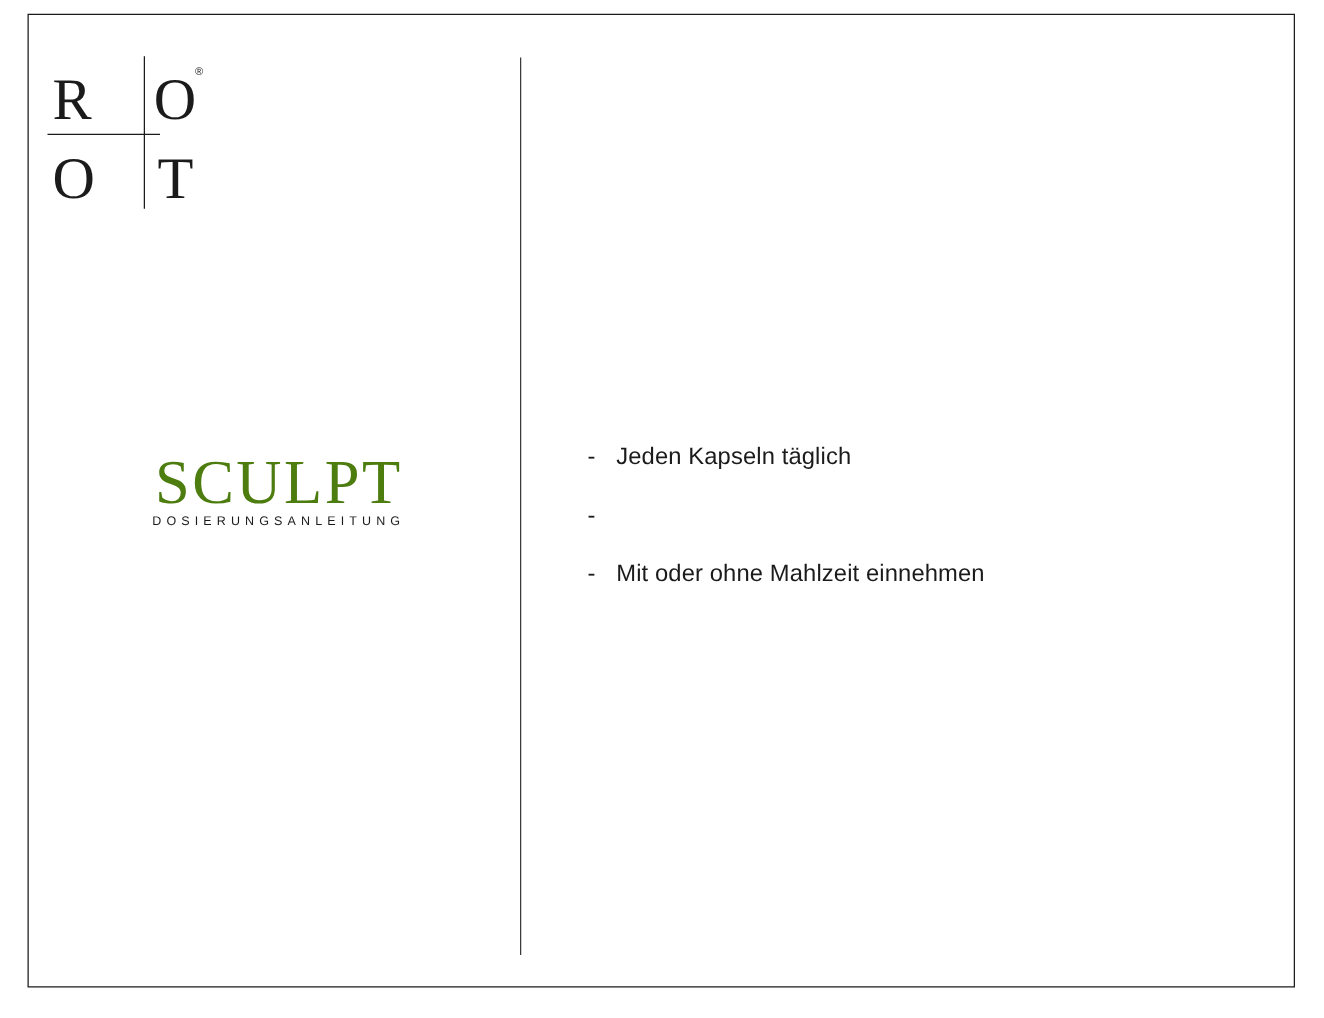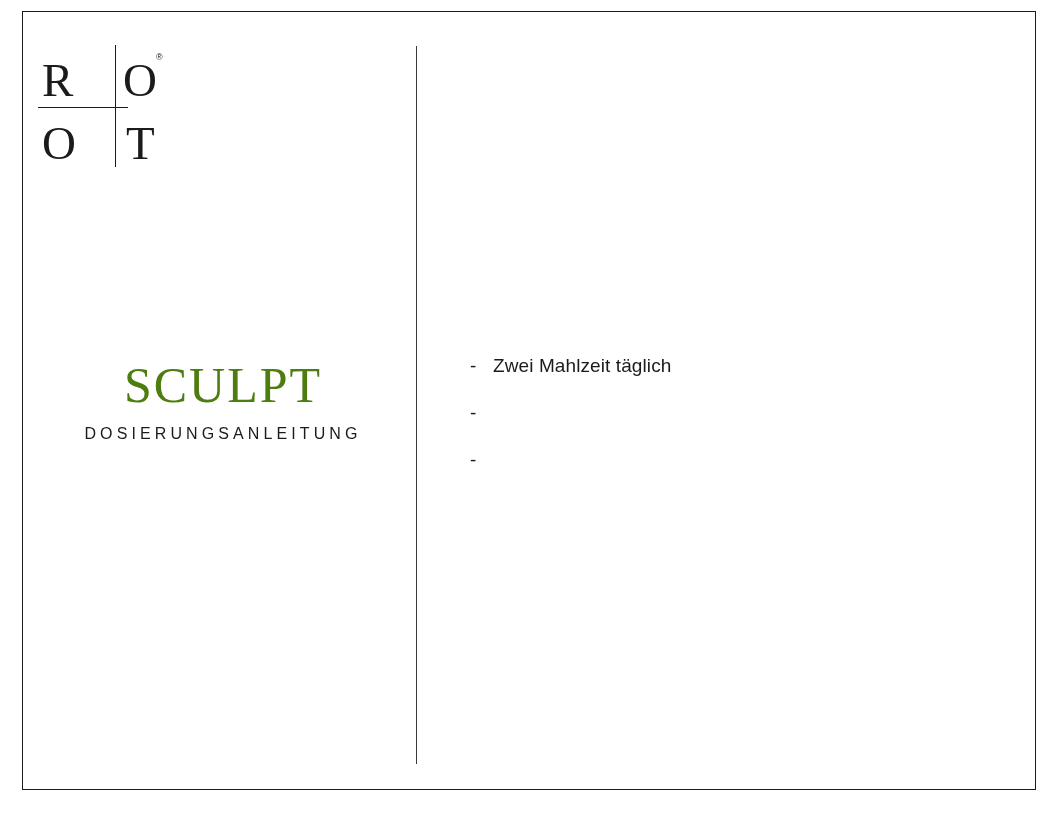--- a/index.html
+++ b/index.html
@@ -102,23 +102,22 @@
   }
   .product-name {
     font-family: "Liberation Serif", serif;
     font-size: 50px;
     line-height: 46px;
     letter-spacing: 2px;
     color: #4d7c0f;
     font-weight: 400;
   }
   .subtitle {
-    margin-top: 16px;
     font-family: "Liberation Sans", sans-serif;
-    font-size: 16px;
+    font-size: 10px;
     line-height: 20px;
     letter-spacing: 4.1px;
     color: #1b1b1b;
     font-weight: 400;
   }
 
   
   .instructions {
     position: absolute;
     left: 470px;
@@ -163,22 +162,23 @@
   <div class="divider"></div>
 
   <div class="title-block">
     <div class="product-name">SCULPT</div>
     <div class="subtitle">DOSIERUNGSANLEITUNG</div>
   </div>
 
   <div class="instructions">
     <div class="instruction-item">
       <span class="bullet">-</span>
-      <span class="instruction-text">Zwei Mahlzeit täglich</span>
+      <span class="instruction-text">Jeden Kapseln täglich</span>
     </div>
     <div class="instruction-item">
       <span class="bullet">-</span>
     </div>
     <div class="instruction-item">
       <span class="bullet">-</span>
+      <span class="instruction-text">Mit oder ohne Mahlzeit einnehmen</span>
     </div>
   </div>
 </div>
 
 </body></html>

